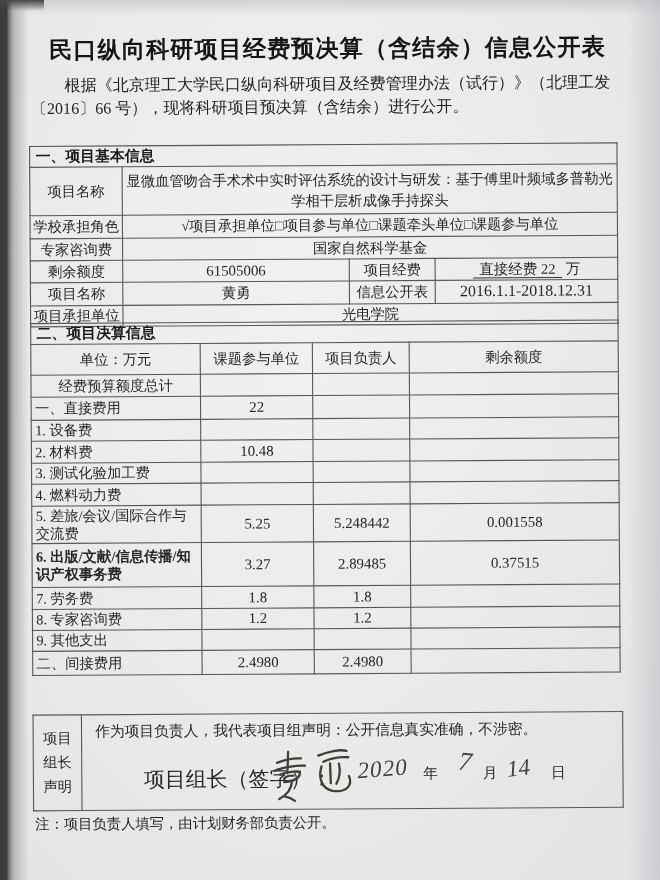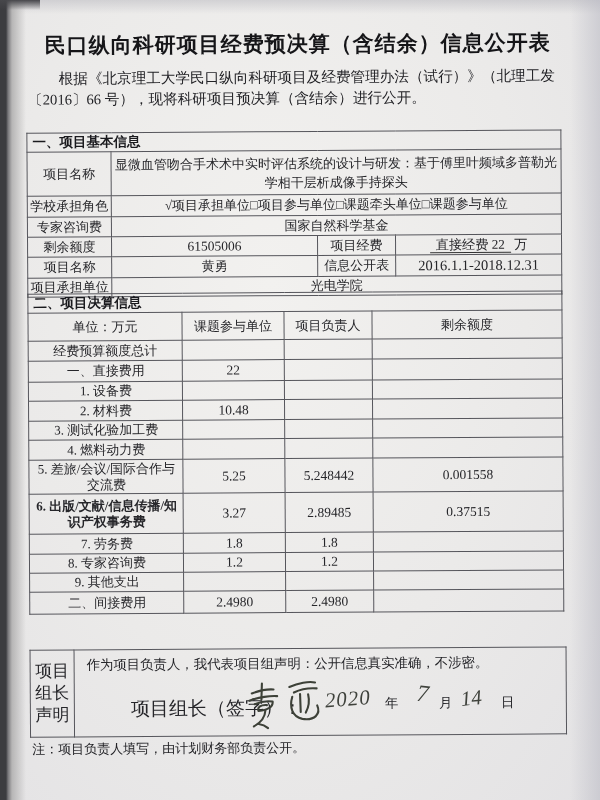--- a/index.html
+++ b/index.html
@@ -18,25 +18,25 @@
   .intro{position:absolute;top:67px;left:30px;width:540px;font-size:14.6px;line-height:21px;
     text-indent:2.1em;color:#222226;}
 
   table{border-collapse:collapse;table-layout:fixed;position:absolute;background:transparent;}
   td{border:1px solid #56565c;font-size:13px;color:#26262a;text-align:center;vertical-align:middle;padding:0 2px;overflow:hidden;}
   .sec-head{font-family:"Liberation Sans",sans-serif;font-weight:bold;font-size:13.5px;text-align:left;padding-left:5px;color:#1a1a1e;}
   .t1{left:28px;top:131px;width:534px;}
   .t2{left:28px;top:292px;width:534px;}
   .t3{left:28px;top:648px;width:536px;}
   .num{font-size:13.5px;}
-  .left-lbl{text-align:center;padding-left:3px;margin-left:24px;}
+  .left-lbl{text-align:left;padding-left:3px;margin-left:24px;}
   .u{border-bottom:1px solid #333;padding:0 6px;}
   .fund{font-size:13.2px;}
   .hw{font-style:italic;color:#3f423c;}
-  .lab3{font-size:17px;line-height:22px;}
+  .lab3{font-size:13px;line-height:22px;}
   .decl-cell{text-align:left;vertical-align:top;padding:6px 10px 0 12px;}
   .statement{font-size:13.4px;}
   .sign-row{position:relative;height:56px;margin-top:6px;}
   .sign-lbl{position:absolute;left:44px;top:16px;font-size:19px;}
   .sig-svg{position:absolute;left:156px;top:-2px;transform:rotate(-5deg);}
   .d-year{position:absolute;left:238px;top:8px;font-size:21px;transform:rotate(-4deg);letter-spacing:1px;}
   .d-year-s{position:absolute;left:298px;top:16px;font-size:13.4px;}
   .d-month{position:absolute;left:330px;top:2px;font-size:24px;transform:rotate(6deg);}
   .d-month-s{position:absolute;left:352px;top:16px;font-size:13.4px;}
   .d-day{position:absolute;left:374px;top:8px;font-size:21px;transform:rotate(-6deg);}

